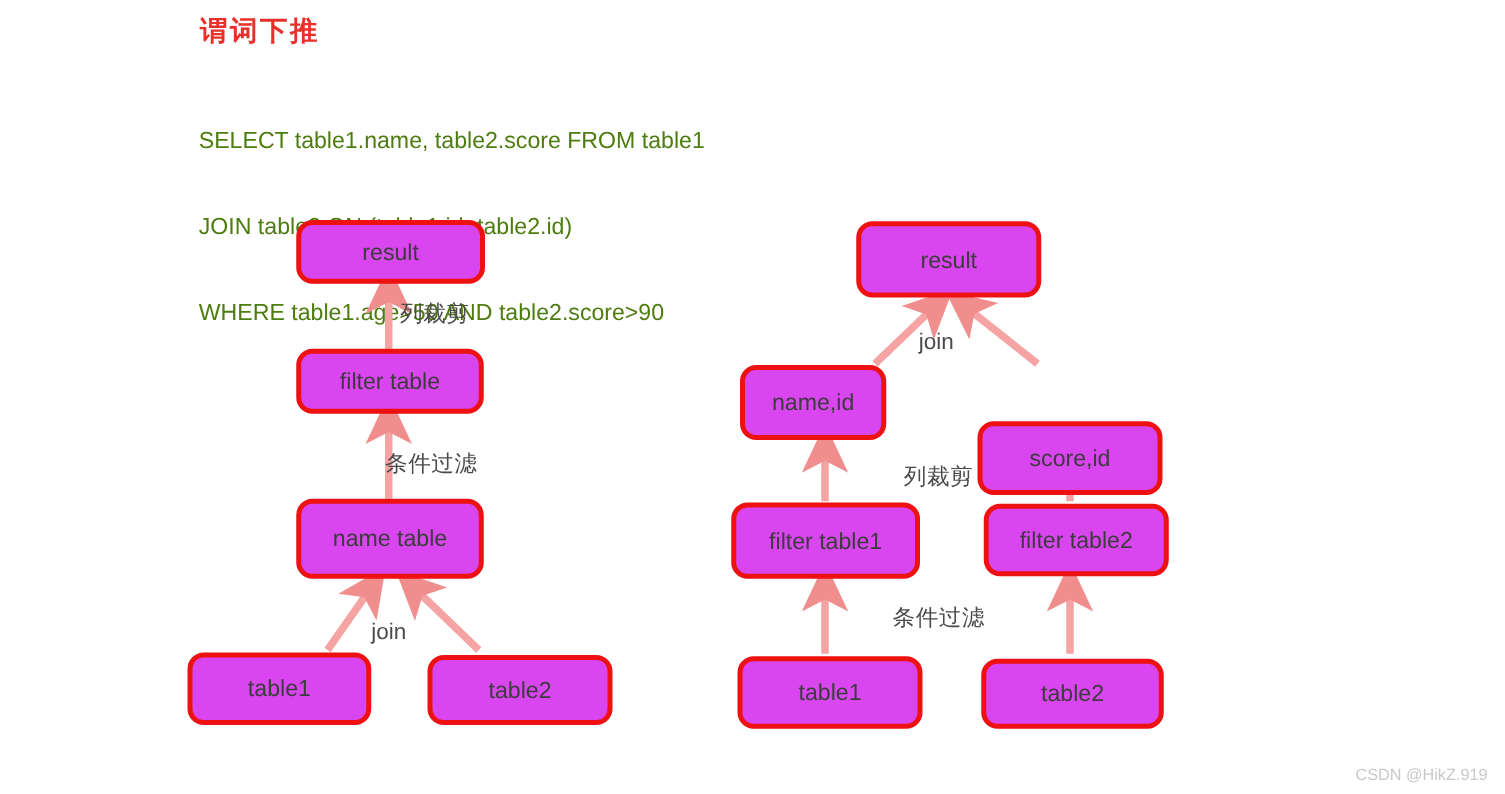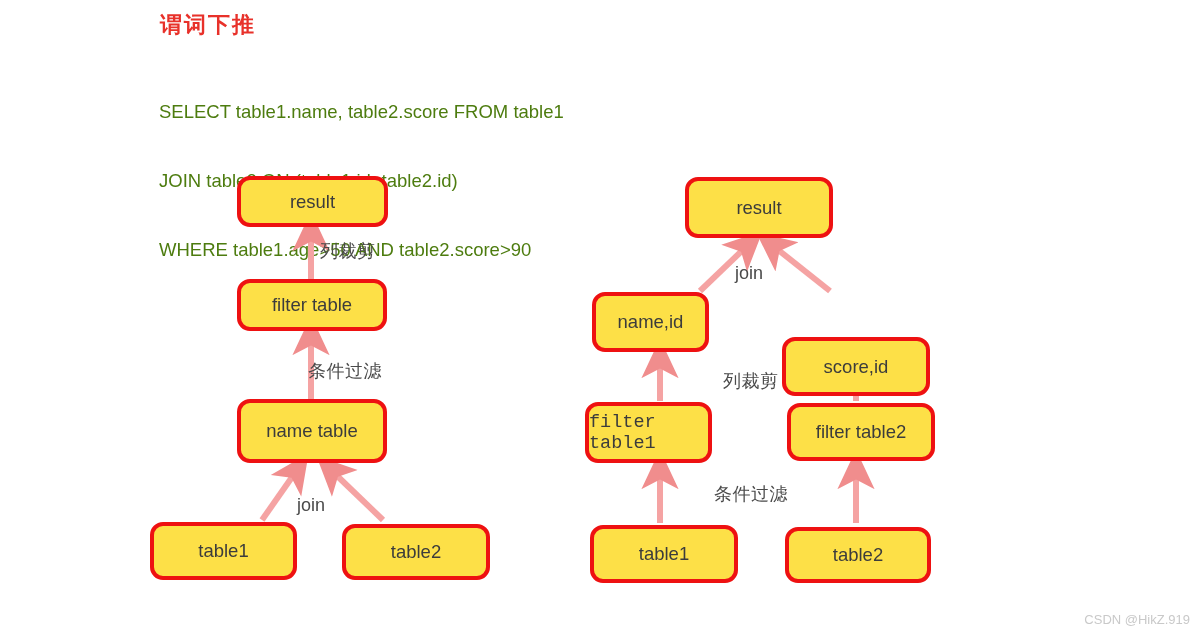--- a/index.html
+++ b/index.html
@@ -34,27 +34,28 @@
     color: #4d7c0f;
     white-space: pre;
   }
   #sql div { white-space: pre; }
 
   .node {
     position: absolute;
     box-sizing: border-box;
     border: 4px solid #ee1111;
     border-radius: 13px;
-    background: #fde047;
+    background: #d946ef;
     display: flex;
     align-items: center;
     justify-content: center;
     color: #3c3c3c;
     font-size: 18.5px;
     z-index: 3;
+    text-align: center;
   }
   .edge-label {
     position: absolute;
     color: #4a4a4a;
     font-size: 18px;
     white-space: nowrap;
     z-index: 4;
   }
   .edge-label.cjk {
     font-size: 18px;
@@ -134,21 +135,21 @@
   <div class="edge-label cjk" style="left:308px; top:359px;">条件过滤</div>
 
   <div class="edge-label" style="left:297px; top:495px;">join</div>
 
   <div class="node" style="left:685px; top:177px; width:148px; height:61px;">result</div>
 
   <div class="node" style="left:592px; top:292px; width:117px; height:60px;">name,id</div>
 
   <div class="node" style="left:782px; top:293px; width:148px; height:59px;margin-top:44px;">score,id</div>
 
-  <div class="node" style="left:585px; top:402px; width:127px; height:61px;font-family:Liberation Mono, monospace;">filter table1</div>
+  <div class="node" style="left:585px; top:402px; width:151px; height:61px;">filter table1</div>
 
   <div class="node" style="left:787px; top:403px; width:148px; height:58px;">filter table2</div>
 
   <div class="node" style="left:590px; top:525px; width:148px; height:58px;">table1</div>
 
   <div class="node" style="left:785px; top:527px; width:146px; height:56px;">table2</div>
 
   <div class="edge-label" style="left:735px; top:263px;">join</div>
 
   <div class="edge-label cjk" style="left:723px; top:369px;">列裁剪</div>

